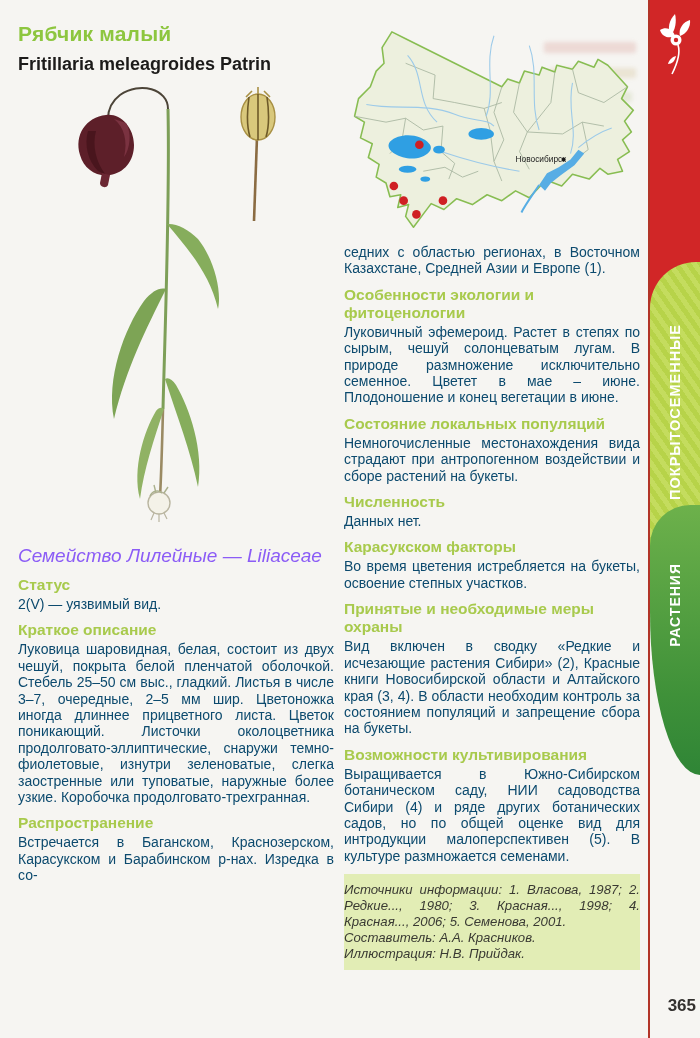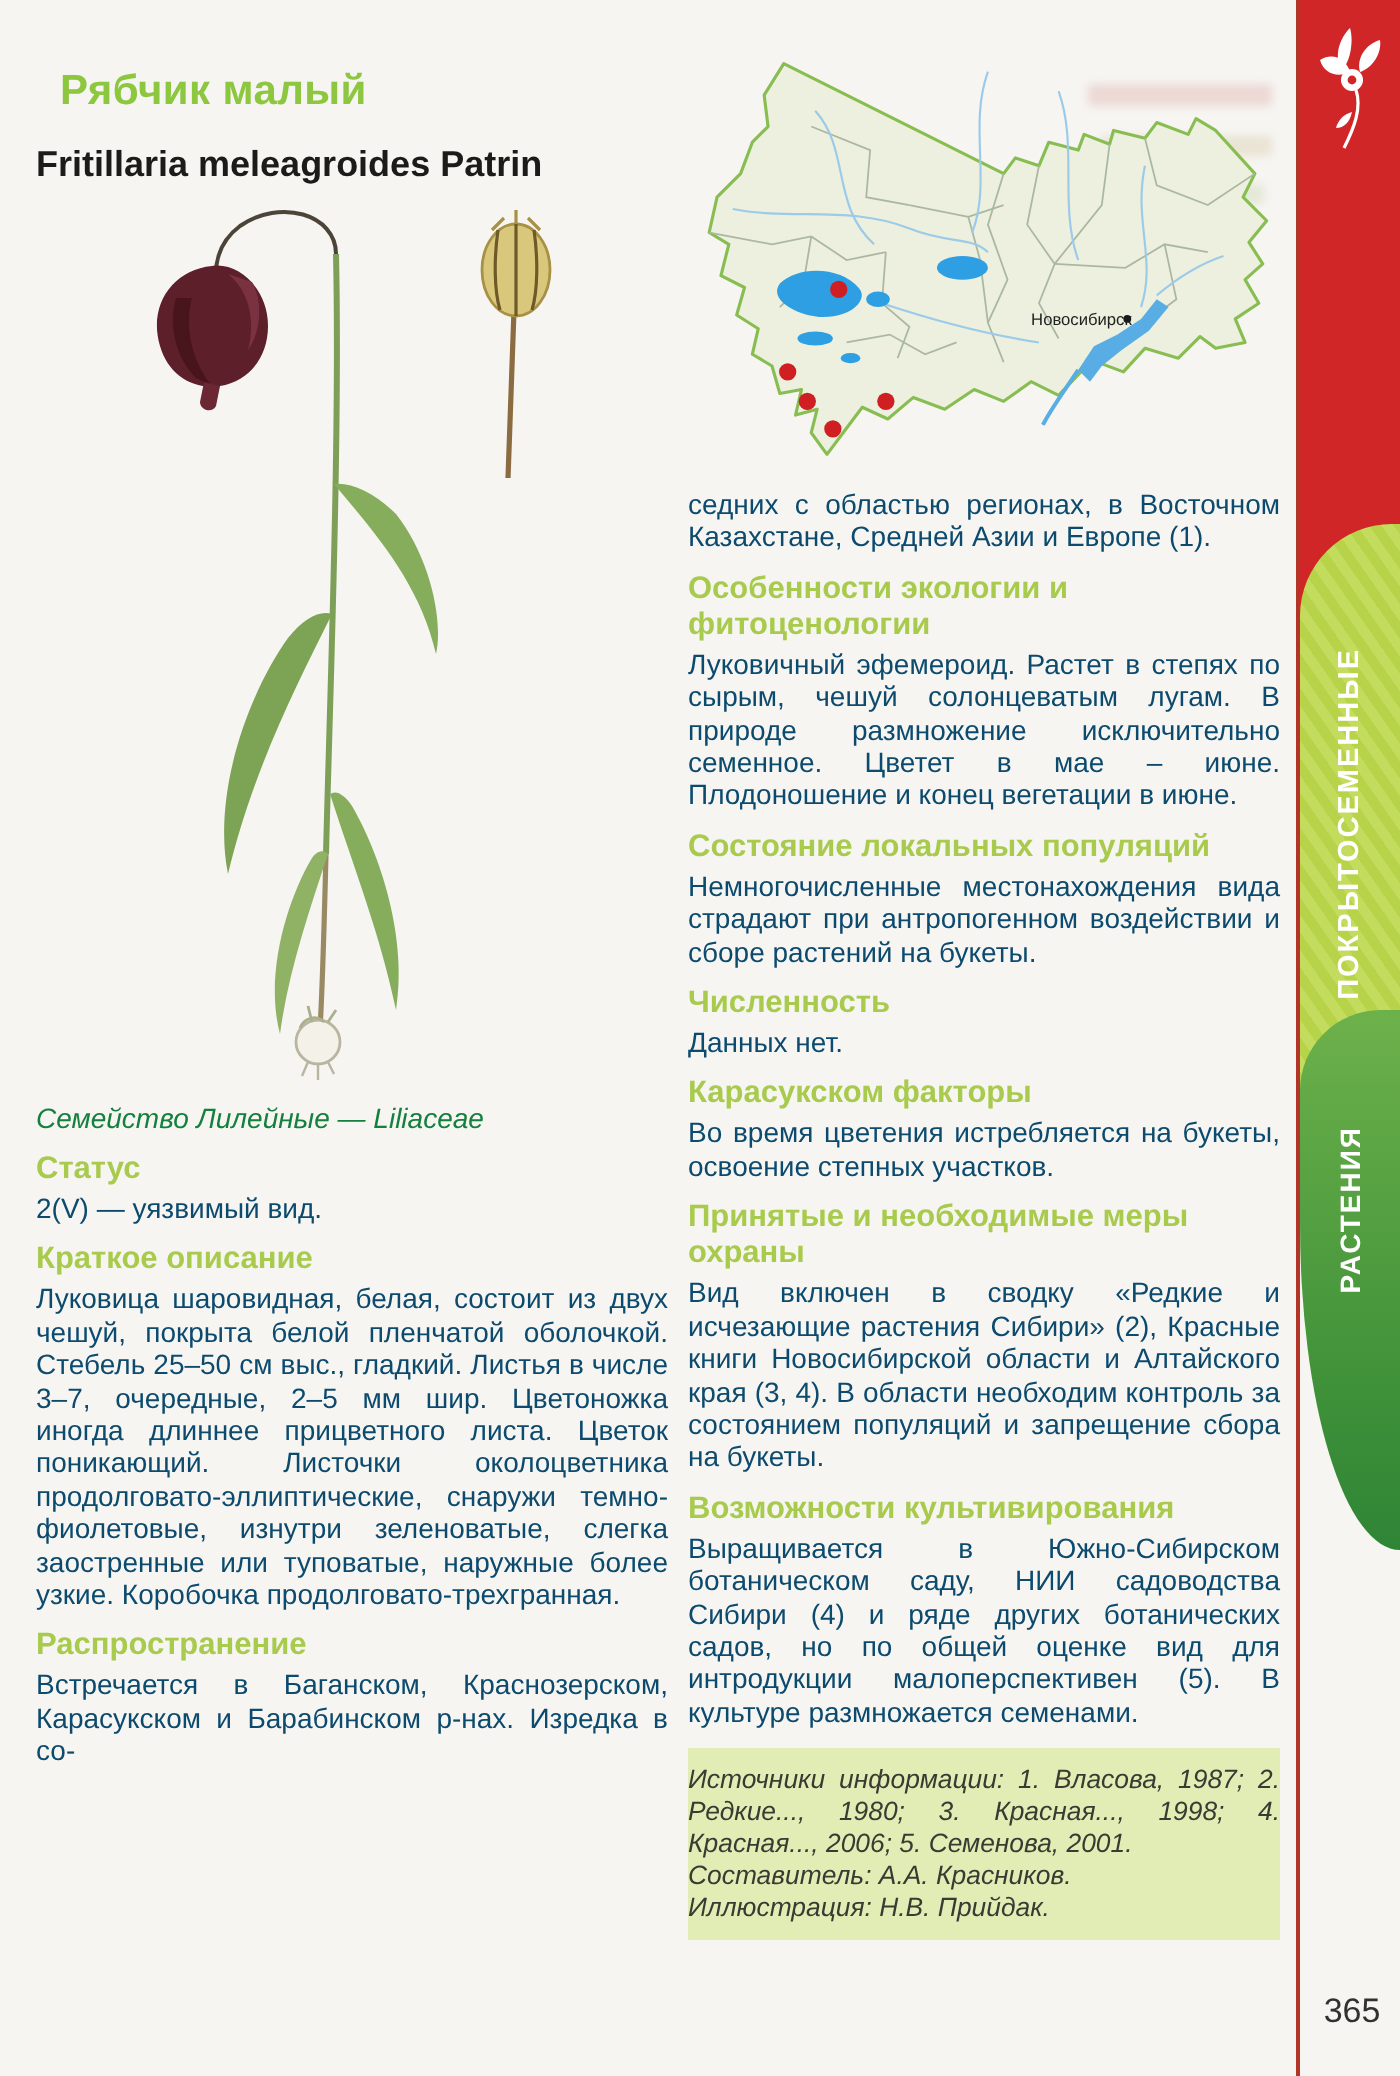--- a/index.html
+++ b/index.html
@@ -6,25 +6,25 @@
   body{
     width:700px;height:1038px;position:relative;overflow:hidden;
     background:#f6f5f2;
     font-family:"Liberation Sans", sans-serif;
     color:#2f2d2b;
   }
   
   .left-col{position:absolute;left:18px;top:22px;width:316px;}
   .right-col{position:absolute;left:344px;top:24px;width:296px;}
 
-  h1.species-title{margin:12px;font-size:21px;font-weight:bold;color:#8dc63f;letter-spacing:.2px;}
+  h1.species-title{margin:0;font-size:21px;font-weight:bold;color:#8dc63f;letter-spacing:.2px;}
   .latin-name{margin-top:6px;font-size:18px;font-weight:bold;color:#1c1b1a;line-height:25px;}
 
   .illustration{position:relative;width:300px;height:446px;margin-top:2px;}
-  .family-caption{font-style:italic;font-size:14px;color:#15803d;margin-top:8px;}
+  .family-caption{font-style:italic;font-size:19px;color:#8b5cf6;margin-top:20px;}
 
   h3.sec-head{margin:9px 0 2px;font-size:15.5px;font-weight:bold;color:#a8ca4d;}
   p.body{margin:0 0 7px;font-size:14px;line-height:16.4px;text-align:justify;color:#0c4a6e;}
 
   
   .map-box{width:296px;height:212px;margin-bottom:8px;position:relative;}
 
   
   .ghost{position:absolute;filter:blur(2px);border-radius:2px;}
 
@@ -53,21 +53,21 @@
   .vtext{
     writing-mode:vertical-rl;transform:rotate(180deg);
     color:#ffffff;font-weight:bold;letter-spacing:1px;white-space:nowrap;
   }
   .vtext.big{font-size:14.5px;}
   .vtext.small{font-size:14px;margin-top:-70px;}
   .flower-badge{position:absolute;left:658px;top:12px;width:36px;height:64px;}
 
   .page-number{
     position:absolute;left:656px;top:996px;width:40px;
-    font-size:17px;color:#33312f;text-align:center;font-weight:normal;
+    font-size:17px;color:#33312f;text-align:right;font-weight:bold;
   }
 </style>
 </head>
 <body>
 
 <div class="left-col">
   <h1 class="species-title">Рябчик малый</h1>
   <div class="latin-name">
     <div>Fritillaria meleagroides Patrin</div>
   </div>

